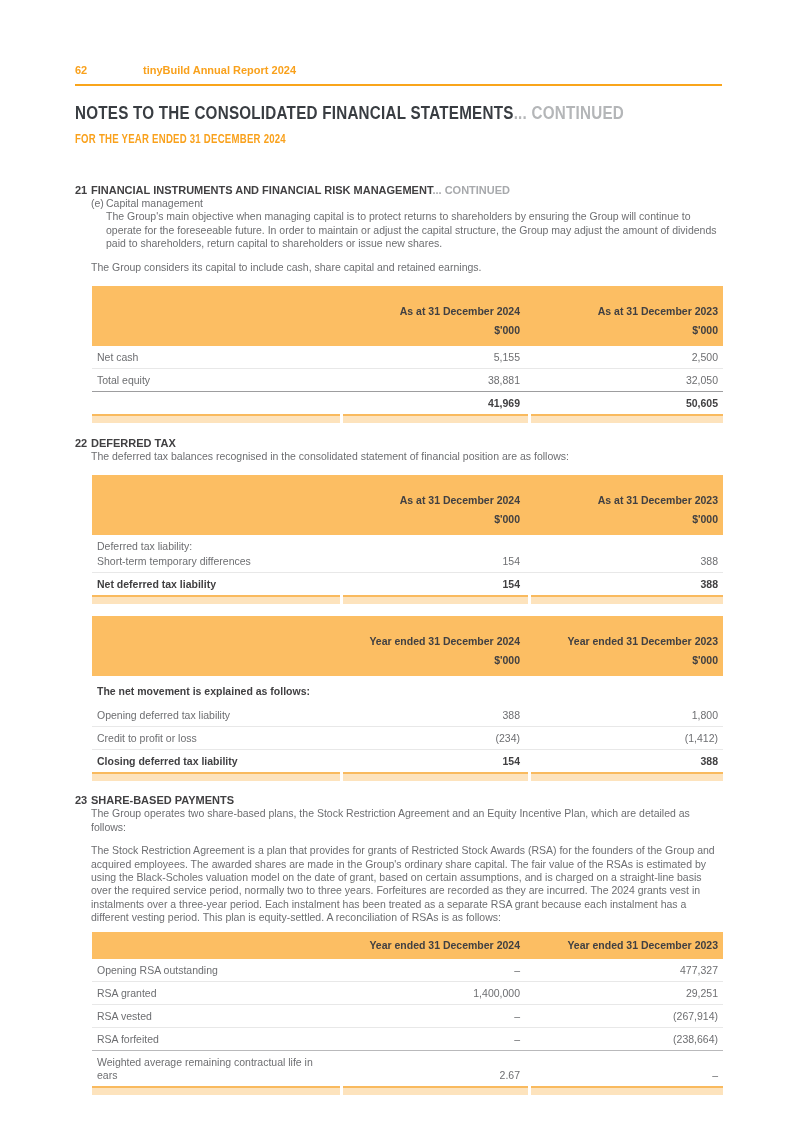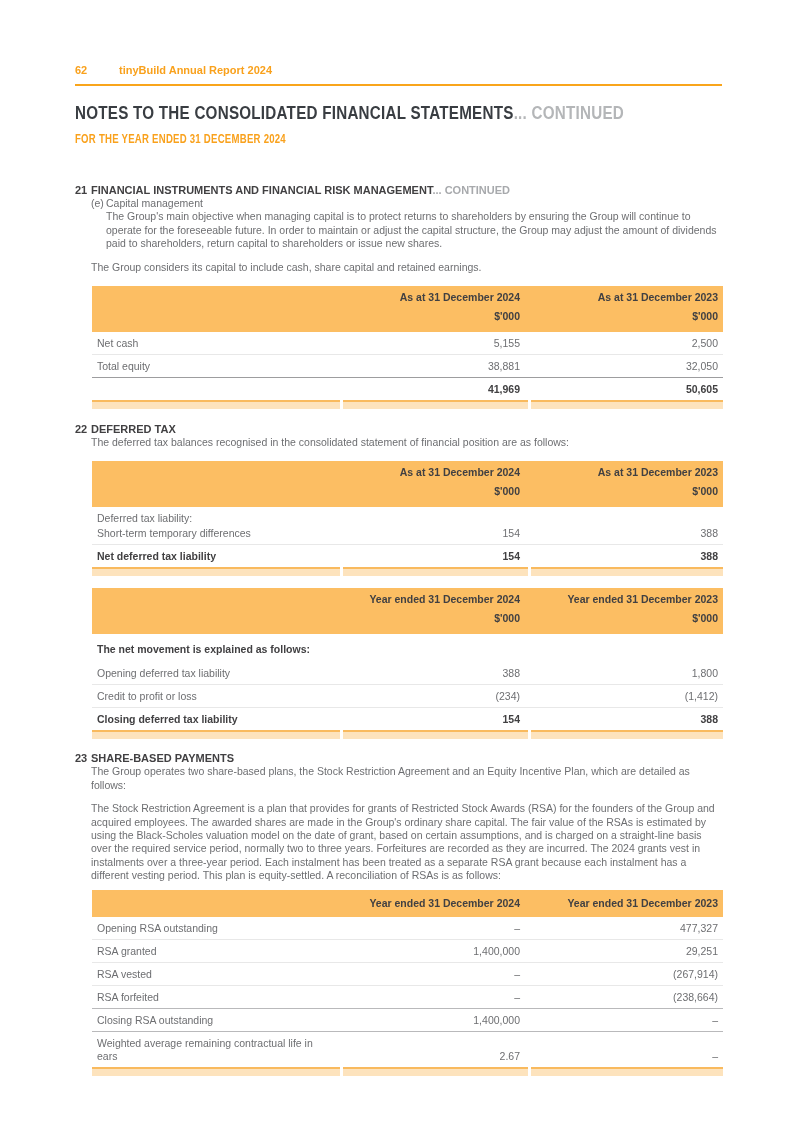--- a/index.html
+++ b/index.html
@@ -9,21 +9,21 @@
     color:#6d6e71; -webkit-font-smoothing:antialiased;
   }
   .page { box-sizing:border-box; padding:64px 78px 0 75px; }
 
   
   .rpt-head {
     display:flex; align-items:baseline;
     color:#f9a11c; font-weight:bold; font-size:11px;
     padding-bottom:8px; border-bottom:2px solid #f9a51b;
   }
-  .rpt-head .pgnum { width:44px; }
+  .rpt-head .pgnum { width:68px; }
 
   
   .condensed { display:inline-block; transform:scaleX(0.8); transform-origin:0 50%; white-space:nowrap; letter-spacing:0.3px; }
   .doc-title { margin-top:16px; font-weight:bold; font-size:19px; color:#393d42; line-height:21px; }
   .doc-title .cont { color:#b4b6b8; }
   .doc-sub { margin-top:7px; font-weight:bold; font-size:12px; color:#f9a11c; line-height:18px; }
 
   
   .sec { margin-top:0; }
   .sec-head { display:flex; font-size:11px; font-weight:bold; color:#414042; line-height:13px; }
@@ -38,21 +38,21 @@
   .mt14 { margin-top:14px; }
   .mt36 { margin-top:36px; }
 
   
   table.fin { border-collapse:collapse; table-layout:fixed; width:631px; margin-left:17px; font-size:10.5px; margin-top:12px; }
   table.fin th, table.fin td { vertical-align:bottom; }
   table.fin thead th {
     background:#fcbe63; color:#414042; font-weight:bold;
     text-align:right; padding:0 5px; line-height:13px;
   }
-  table.fin thead tr.first th { padding-top:5px; padding-bottom:3px; }
+  table.fin thead tr.first th { padding-top:19px; padding-bottom:3px; }
   table.fin thead tr.last  th { padding-top:3px;  padding-bottom:9px; }
   table.fin thead tr.only  th { padding-top:7px;  padding-bottom:7px; }
   table.fin td { padding:5px 5px 4px 5px; line-height:13px; }
   table.fin td.num { text-align:right; }
   table.fin td.lbl { text-align:left; }
   tr.row-normal td { border-bottom:1px solid #e8e8e8; color:#6d6e71; }
   tr.nosep td { border-bottom:none !important; }
   tr.row-label-only td { font-weight:bold; color:#414042; padding-top:9px; padding-bottom:6px; }
   tr.row-total-dark td { border-top:1.5px solid #4a4a4c; font-weight:bold; color:#414042; }
   tr.row-total-gray td { border-top:1.5px solid #9d9d9f; font-weight:bold; color:#414042; }
@@ -276,25 +276,20 @@
           <tr class="row-normal">
             <td class="lbl">RSA vested</td>
             <td class="num">–</td>
             <td class="num">(267,914)</td>
           </tr>
           <tr class="row-normal nosep">
             <td class="lbl">RSA forfeited</td>
             <td class="num">–</td>
             <td class="num">(238,664)</td>
           </tr>
-          <tr class="row-sub-gray nosep">
-            <td class="lbl">Closing RSA outstanding</td>
-            <td class="num">1,400,000</td>
-            <td class="num">–</td>
-          </tr>
           <tr class="row-sub-gray">
             <td class="lbl">Weighted average remaining contractual life in ears</td>
             <td class="num">2.67</td>
             <td class="num">–</td>
           </tr>
         </tbody>
       </table>
     <div class="tfoot">
         <div></div>
         <div></div>

